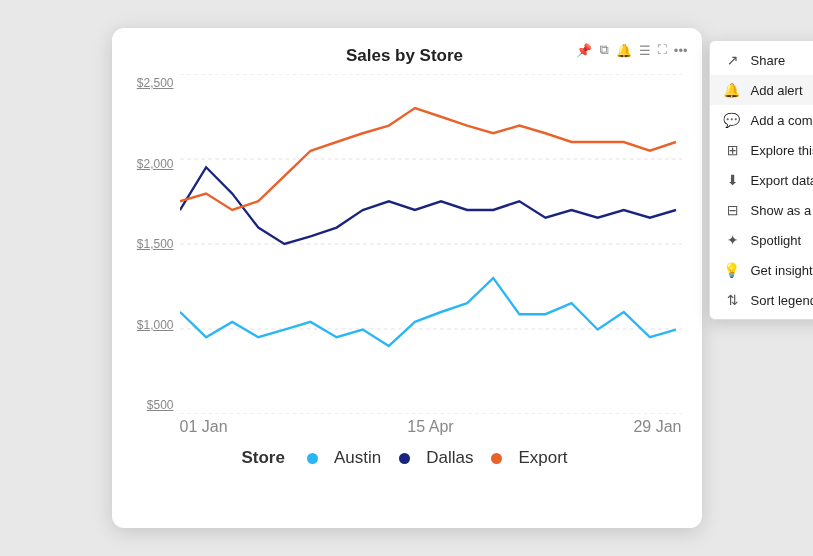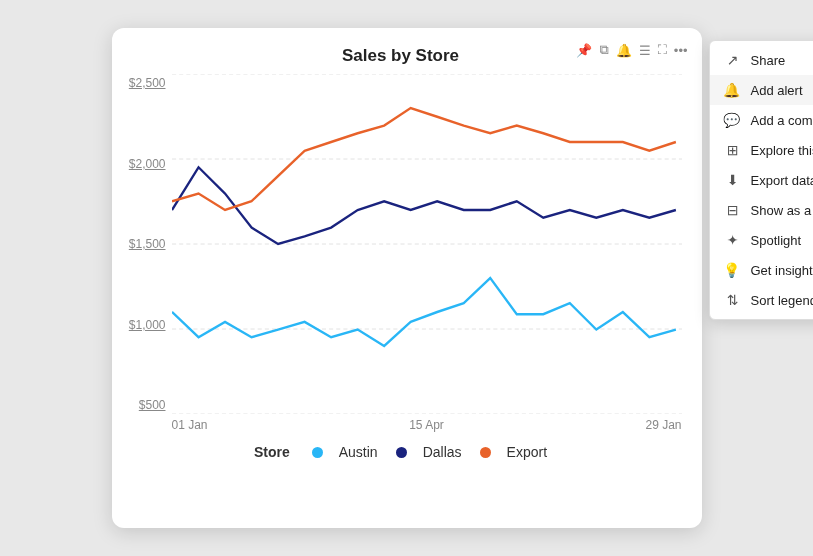--- a/index.html
+++ b/index.html
@@ -13,21 +13,21 @@
       font-family: 'Segoe UI', Arial, sans-serif;
       overflow: hidden;
     }
     .chart-card {
       background: #fff;
       border-radius: 12px;
       box-shadow: 0 4px 20px rgba(0,0,0,0.15);
       width: 590px;
       height: 500px;
       position: relative;
-      padding: 18px 20px 16px 8px;
+      padding: 18px 20px 16px 16px;
     }
     .chart-title {
       text-align: center;
       font-size: 17px;
       font-weight: 700;
       color: #222;
       margin-bottom: 8px;
     }
     .chart-toolbar {
       position: absolute;
@@ -73,30 +73,30 @@
       width: 100%;
       height: 100%;
     }
     .x-axis {
       display: flex;
       justify-content: space-between;
       padding-left: 52px;
       margin-top: 4px;
     }
     .x-label {
-      font-size: 12px;
+      font-size: 16px;
       color: #888;
     }
     .legend {
       display: flex;
       align-items: center;
       justify-content: center;
       gap: 18px;
       margin-top: 12px;
-      font-size: 14px;
+      font-size: 17px;
       color: #333;
     }
     .legend-item {
       display: flex;
       align-items: center;
       gap: 16px;
     }
     .legend-dot {
       width: 11px;
       height: 11px;

